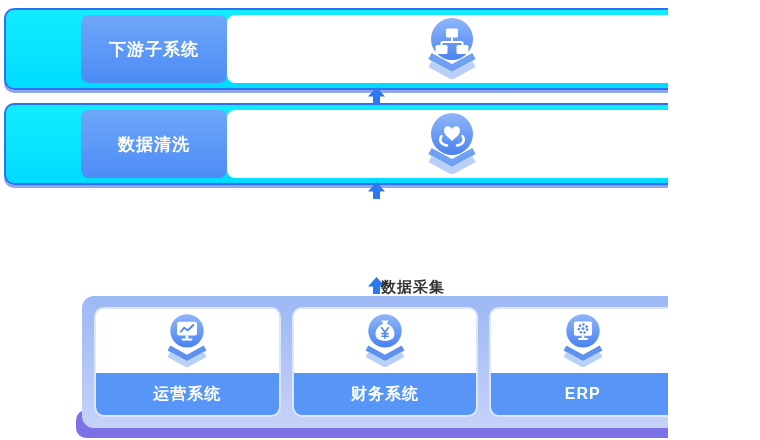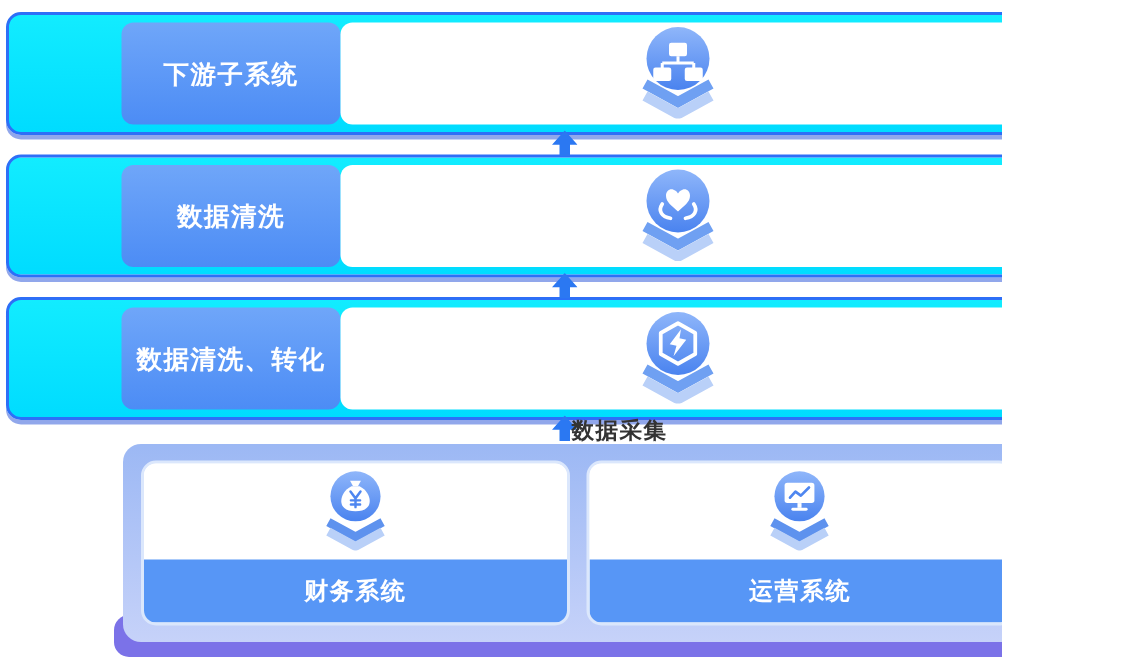--- a/index.html
+++ b/index.html
@@ -93,45 +93,48 @@
       </span>
     </div>
   </div>
 
   <span class="flow-arrow arrow-2">
     <svg width="17" height="17" viewBox="0 0 17 17">
         <polygon points="8.5,0 17,9.5 12,9.5 12,17 5,17 5,9.5 0,9.5" fill="#2b78f2"></polygon>
       </svg>
   </span>
 
-  <div class="layer-row row-3">
-    <div class="label-box">数据清洗、转化</div>
-    <div class="white-box">
-      <span>
-        <svg width="64" height="64" viewBox="0 0 64 64">
-          <polyline points="10,41 32,53 54,41" fill="none" stroke="#6fa0f2" stroke-width="7"></polyline>
-          <polyline points="10,49 32,61 54,49" fill="none" stroke="#b9d0f8" stroke-width="7"></polyline>
-          <circle cx="32" cy="24" r="21" fill="url(#circGrad)"></circle>
-          <polygon points="32,10.5 43.5,17 43.5,31 32,37.5 20.5,31 20.5,17" fill="none" stroke="#ffffff" stroke-width="2.5" stroke-linejoin="round"></polygon>
-          <polygon points="34,14.5 26.5,24.5 31,25.5 29,32.5 37.5,21.5 33,20.5" fill="#ffffff"></polygon>
-        </svg>
-      </span>
-    </div>
-  </div>
 
   <span class="flow-arrow arrow-3">
     <svg width="17" height="17" viewBox="0 0 17 17">
         <polygon points="8.5,0 17,9.5 12,9.5 12,17 5,17 5,9.5 0,9.5" fill="#2b78f2"></polygon>
       </svg>
   </span>
   <span class="flow-annotation">数据采集</span>
 
   <div class="base-bar"></div>
 
   <div class="source-panel">
+
+    <div class="system-card">
+      <div class="card-icon-area">
+        <span>
+          <svg width="58" height="56" viewBox="0 0 64 62">
+            <polyline points="12,41 32,52 52,41" fill="none" stroke="#5e92ee" stroke-width="6.5"></polyline>
+            <polyline points="12,48 32,59 52,48" fill="none" stroke="#b9d0f8" stroke-width="6.5"></polyline>
+            <circle cx="32" cy="22" r="18.5" fill="url(#circGrad)"></circle>
+            <rect x="21" y="12" width="22" height="15" rx="2" fill="#ffffff"></rect>
+            <polyline points="25,23 29,18.5 33,21.5 39,15.5" fill="none" stroke="#4e86f0" stroke-width="2" stroke-linecap="round" stroke-linejoin="round"></polyline>
+            <rect x="30.5" y="27" width="3" height="3.5" fill="#ffffff"></rect>
+            <rect x="26" y="30.5" width="12" height="2.2" rx="1.1" fill="#ffffff"></rect>
+          </svg>
+        </span>
+      </div>
+      <div class="card-label">运营系统</div>
+    </div>
 
     <div class="system-card">
       <div class="card-icon-area">
         <span>
           <svg width="58" height="56" viewBox="0 0 64 62">
             <polyline points="12,41 32,52 52,41" fill="none" stroke="#5e92ee" stroke-width="6.5"></polyline>
             <polyline points="12,48 32,59 52,48" fill="none" stroke="#b9d0f8" stroke-width="6.5"></polyline>
             <circle cx="32" cy="22" r="18.5" fill="url(#circGrad)"></circle>
             <path d="M28 10.5 h8 l-2.2 4 h-3.6 Z" fill="#ffffff"></path>
             <path d="M29 14.5 h6 c5 2.5 7.5 7 7.5 11 c0 5 -4 7.5 -10.5 7.5 c-6.5 0 -10.5 -2.5 -10.5 -7.5 c0 -4 2.5 -8.5 7.5 -11 Z" fill="#ffffff"></path>
@@ -142,25 +145,25 @@
       <div class="card-label">财务系统</div>
     </div>
 
     <div class="system-card">
       <div class="card-icon-area">
         <span>
           <svg width="58" height="56" viewBox="0 0 64 62">
             <polyline points="12,41 32,52 52,41" fill="none" stroke="#5e92ee" stroke-width="6.5"></polyline>
             <polyline points="12,48 32,59 52,48" fill="none" stroke="#b9d0f8" stroke-width="6.5"></polyline>
             <circle cx="32" cy="22" r="18.5" fill="url(#circGrad)"></circle>
-            <rect x="21" y="12" width="22" height="15" rx="2" fill="#ffffff"></rect>
-            <polyline points="25,23 29,18.5 33,21.5 39,15.5" fill="none" stroke="#4e86f0" stroke-width="2" stroke-linecap="round" stroke-linejoin="round"></polyline>
-            <rect x="30.5" y="27" width="3" height="3.5" fill="#ffffff"></rect>
-            <rect x="26" y="30.5" width="12" height="2.2" rx="1.1" fill="#ffffff"></rect>
+            <rect x="22" y="11.5" width="20" height="16" rx="2" fill="#ffffff"></rect>
+            <circle cx="32" cy="19.5" r="4.6" fill="none" stroke="#4e86f0" stroke-width="2.6" stroke-dasharray="2.4 1.7"></circle>
+            <circle cx="32" cy="19.5" r="1.6" fill="#4e86f0"></circle>
+            <rect x="30.5" y="27.5" width="3" height="2.5" fill="#ffffff"></rect>
+            <rect x="26.5" y="30" width="11" height="2.2" rx="1.1" fill="#ffffff"></rect>
           </svg>
         </span>
       </div>
-      <div class="card-label">运营系统</div>
+      <div class="card-label">ERP</div>
     </div>
-
 
   </div>
 </div>
 
 </body></html>

